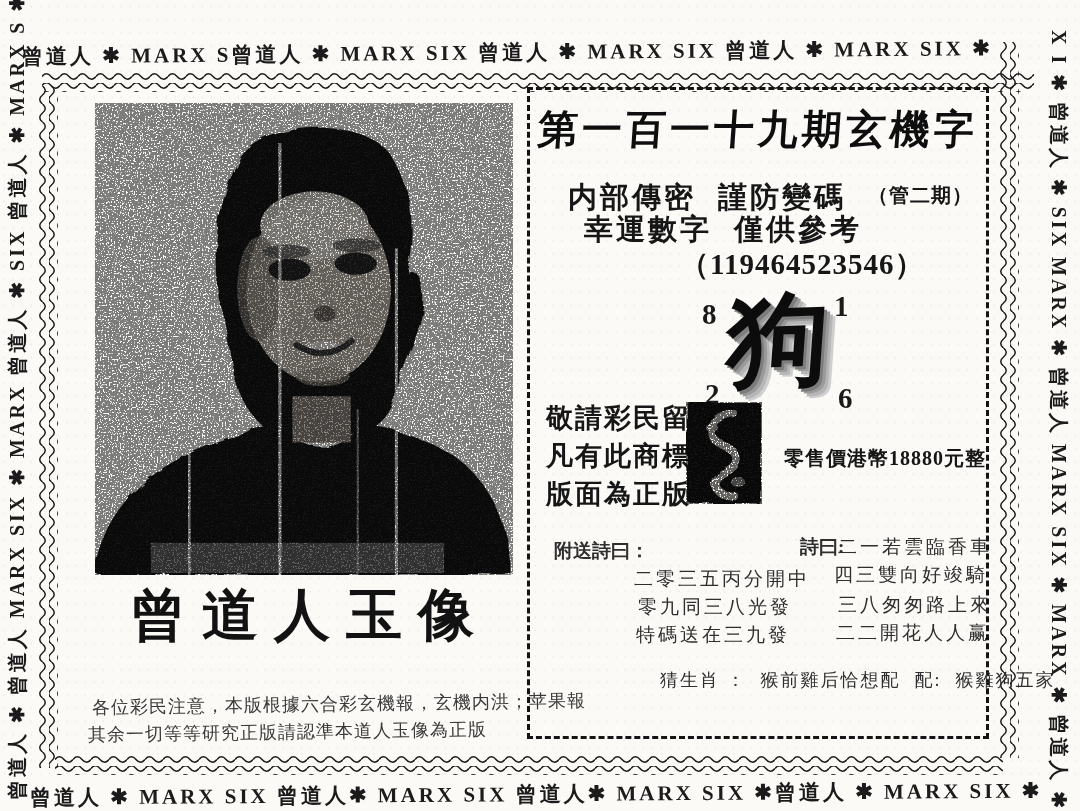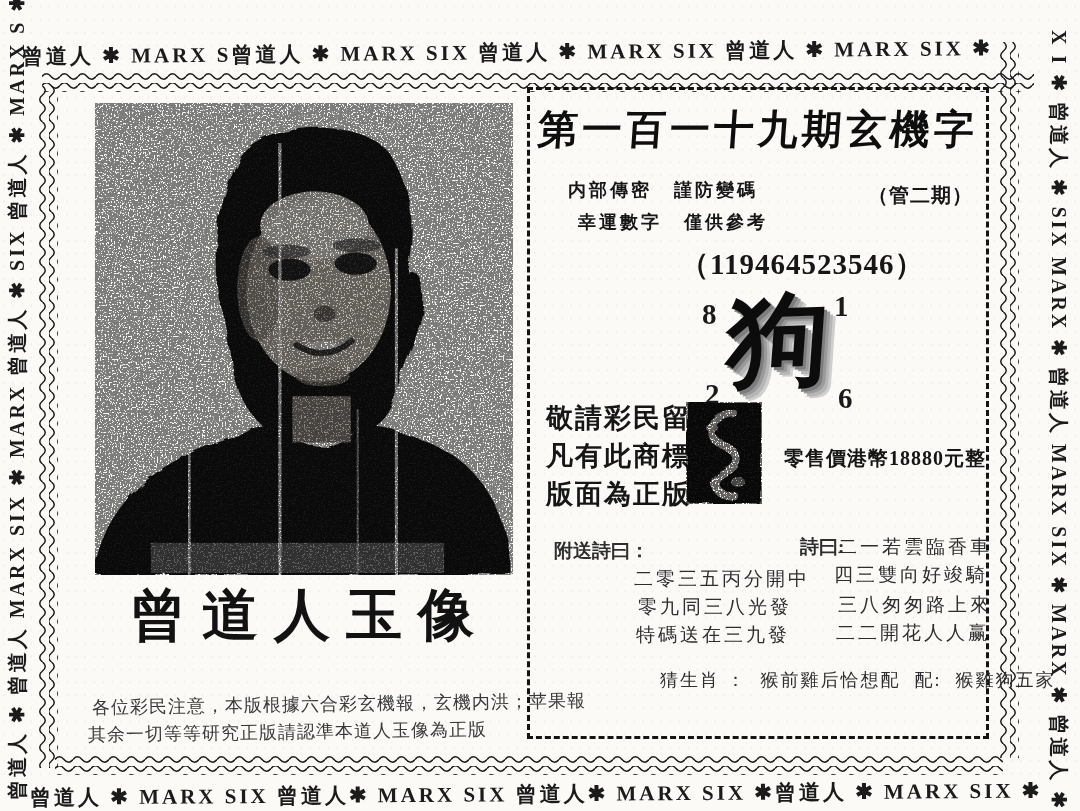--- a/index.html
+++ b/index.html
@@ -48,23 +48,23 @@
   
   #panel{
     position:absolute;left:527px;top:87px;width:456px;height:646px;
     border:3px dashed #141414;
   }
   #panel-title{
     position:absolute;left:0px;top:12px;width:456px;text-align:center;
     font-size:40px;font-weight:900;letter-spacing:4px;color:#0e0e0e;
     transform:skewX(-4deg);white-space:nowrap;
   }
-  .secret-row{position:absolute;font-size:18px;font-weight:600;letter-spacing:3px;white-space:nowrap;}
+  .secret-row{position:absolute;font-size:29px;font-weight:600;letter-spacing:3px;white-space:nowrap;}
   #secret-row1{left:38px;top:88px;}
-  #secret-row2{left:48px;top:120px;}
+  #secret-row2{left:54px;top:120px;}
   .secret-gap{display:inline-block;width:22px;}
   #issue-note{
     position:absolute;left:338px;top:92px;font-size:20px;font-weight:600;
     letter-spacing:1px;white-space:nowrap;
   }
   #lucky-number{
     position:absolute;left:150px;top:155px;width:230px;text-align:center;
     font-size:29px;font-weight:bold;letter-spacing:1px;white-space:nowrap;
   }
   

